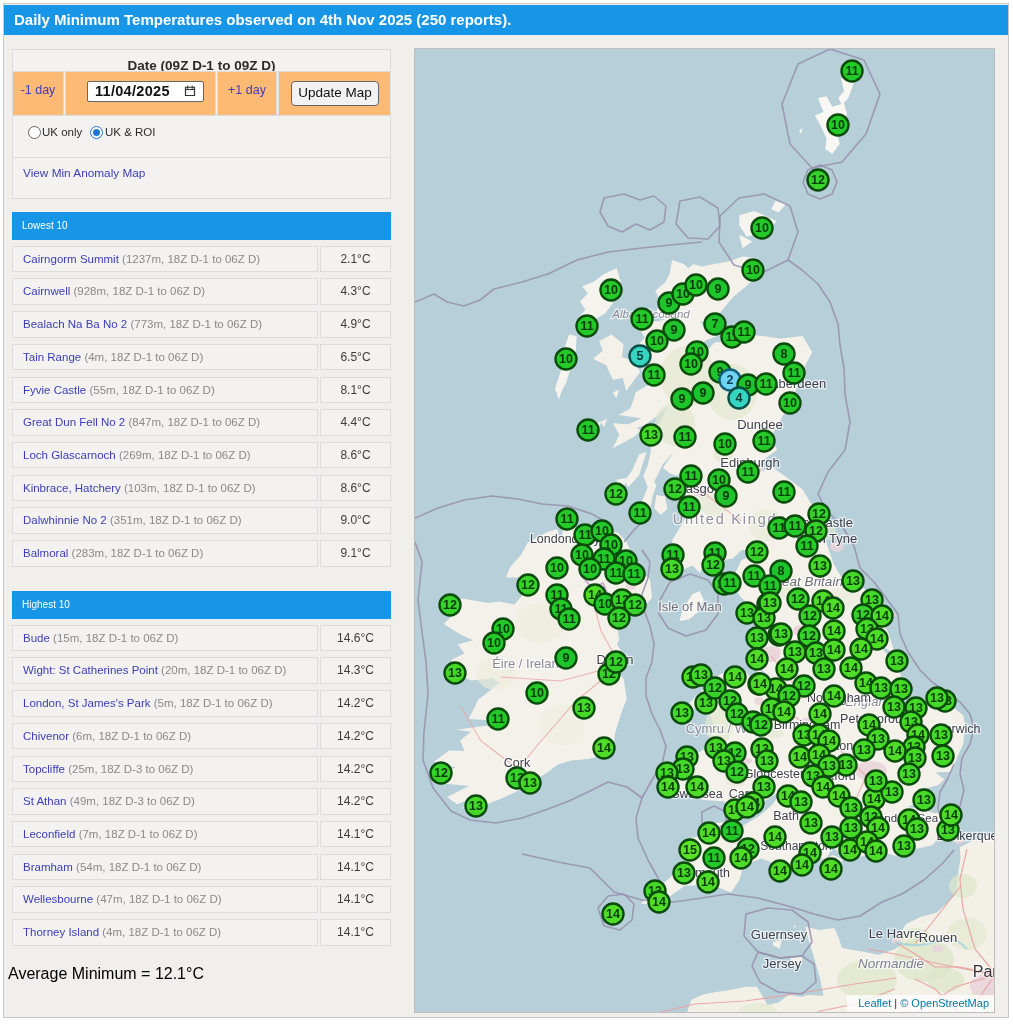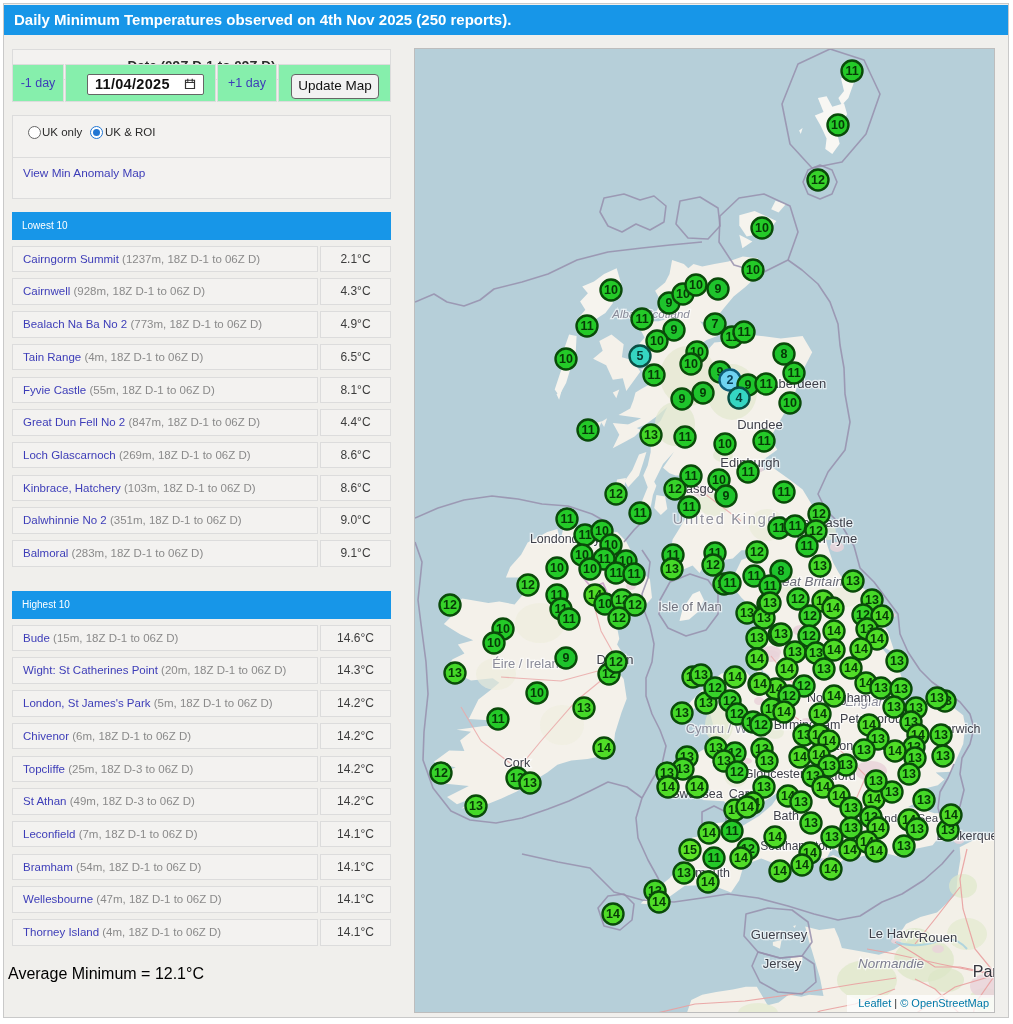--- a/index.html
+++ b/index.html
@@ -1,19 +1,19 @@
 <!DOCTYPE html>
 <html><head><meta charset="utf-8"><style>
 *{box-sizing:border-box;margin:0;padding:0}
 html,body{width:1013px;height:1024px;background:#fff;font-family:"Liberation Sans",sans-serif;overflow:hidden}
 #page{position:absolute;left:3px;top:3px;width:1006px;height:1015px;background:#f0efec;border:1px solid #c9c9c9}
 .titlebar{position:absolute;left:4px;top:5px;width:1004px;height:30px;background:#1796e8;color:#fff;font-size:15px;font-weight:700;line-height:30px;padding-left:10px}
 .box{position:absolute;background:#f3f2f0;border:1px solid #dcdcdc}
 .datehdr{left:12px;top:49px;width:379px;height:31px;text-align:center;font-size:13.5px;font-weight:700;color:#2b2b2b;line-height:31px}
-.cell{position:absolute;top:64px;height:38px;background:#86efac;border:1px solid #dcdcdc}
+.cell{position:absolute;top:71px;height:46px;background:#fdba74;border:1px solid #dcdcdc}
 .c1{left:12px;width:52px}
 .c2{left:65px;width:151px}
 .c3{left:217px;width:60px}
 .c4{left:278px;width:113px}
 .lnk{color:#3d3db8;font-size:12px;text-decoration:none}
 .c1 .lnk,.c3 .lnk{display:block;text-align:center;line-height:36px;font-size:12.5px}
 .dateinput{position:absolute;left:21px;top:9px;width:117px;height:21px;border:1px solid #666;border-radius:2px;background:#fff;font-size:14.5px;font-weight:600;color:#111;line-height:19px;padding-left:7px;letter-spacing:0.3px}
 .calicon{position:absolute;right:7px;top:3px;width:12px;height:12px}
 .btn{position:absolute;left:12px;top:9px;width:88px;height:25px;border:1.5px solid #666;border-radius:4px;background:#f2f2f2;font-size:13.5px;color:#111;text-align:center;line-height:22px}
 .radiorow{left:12px;top:115px;width:379px;height:46px}

